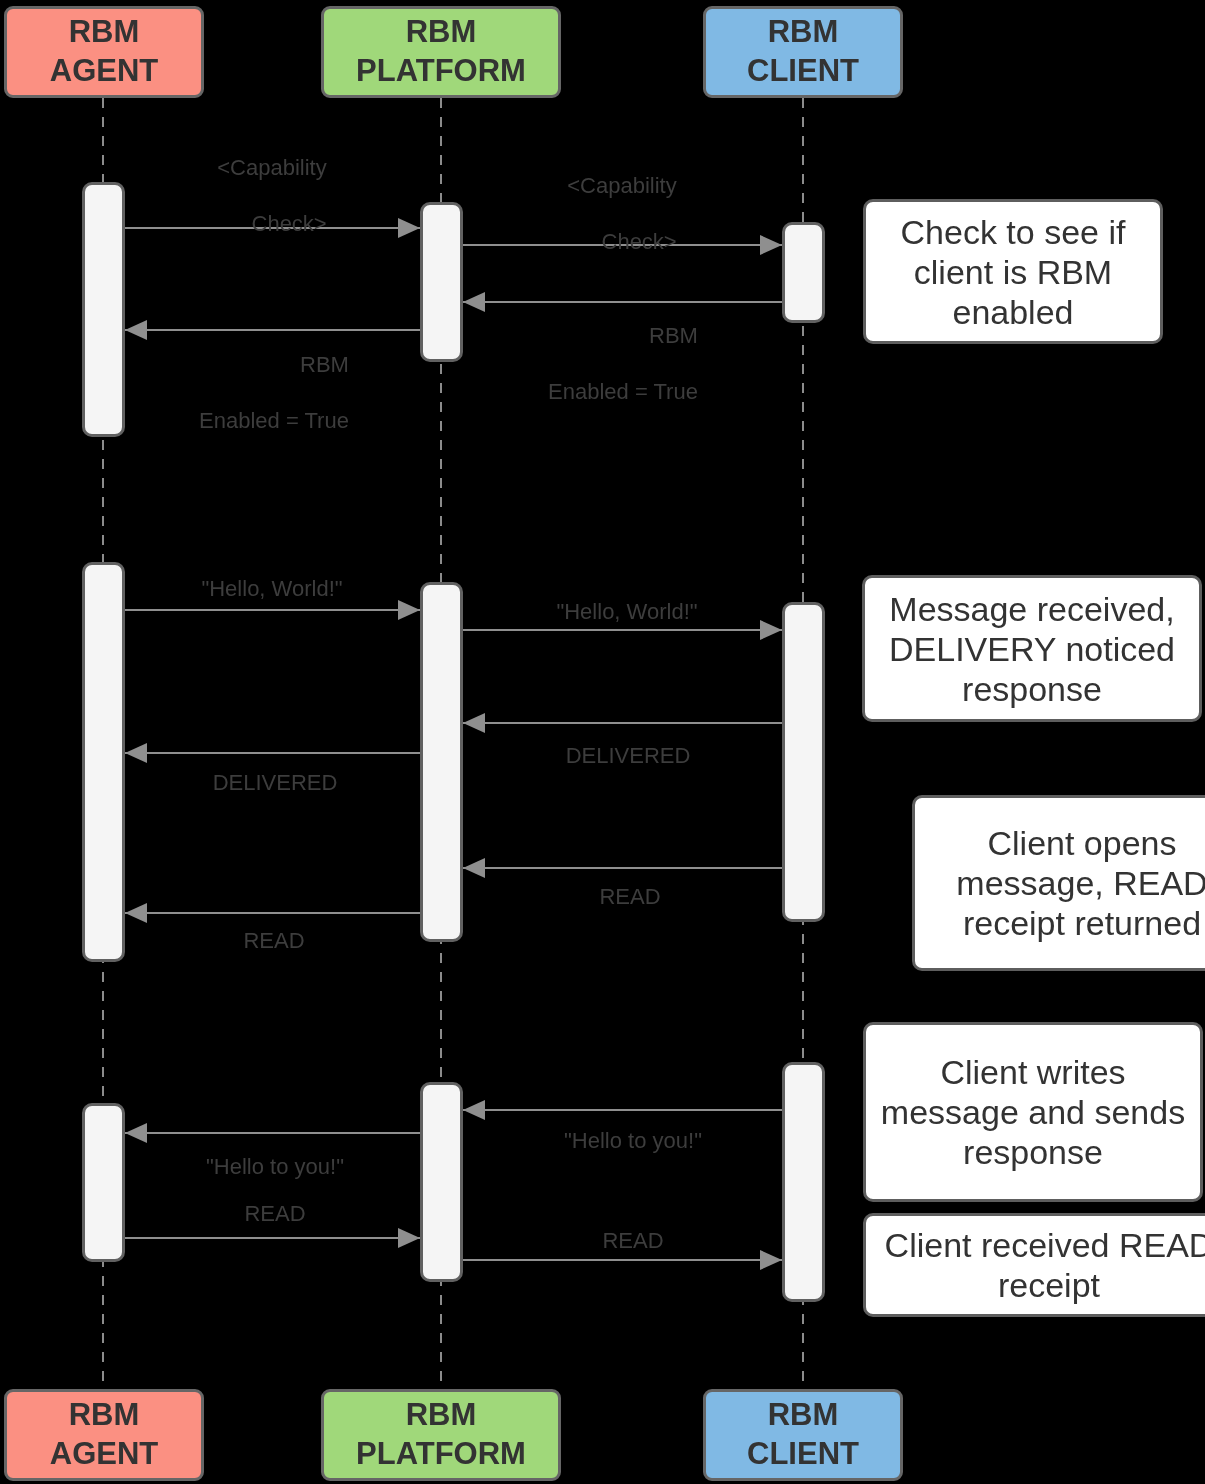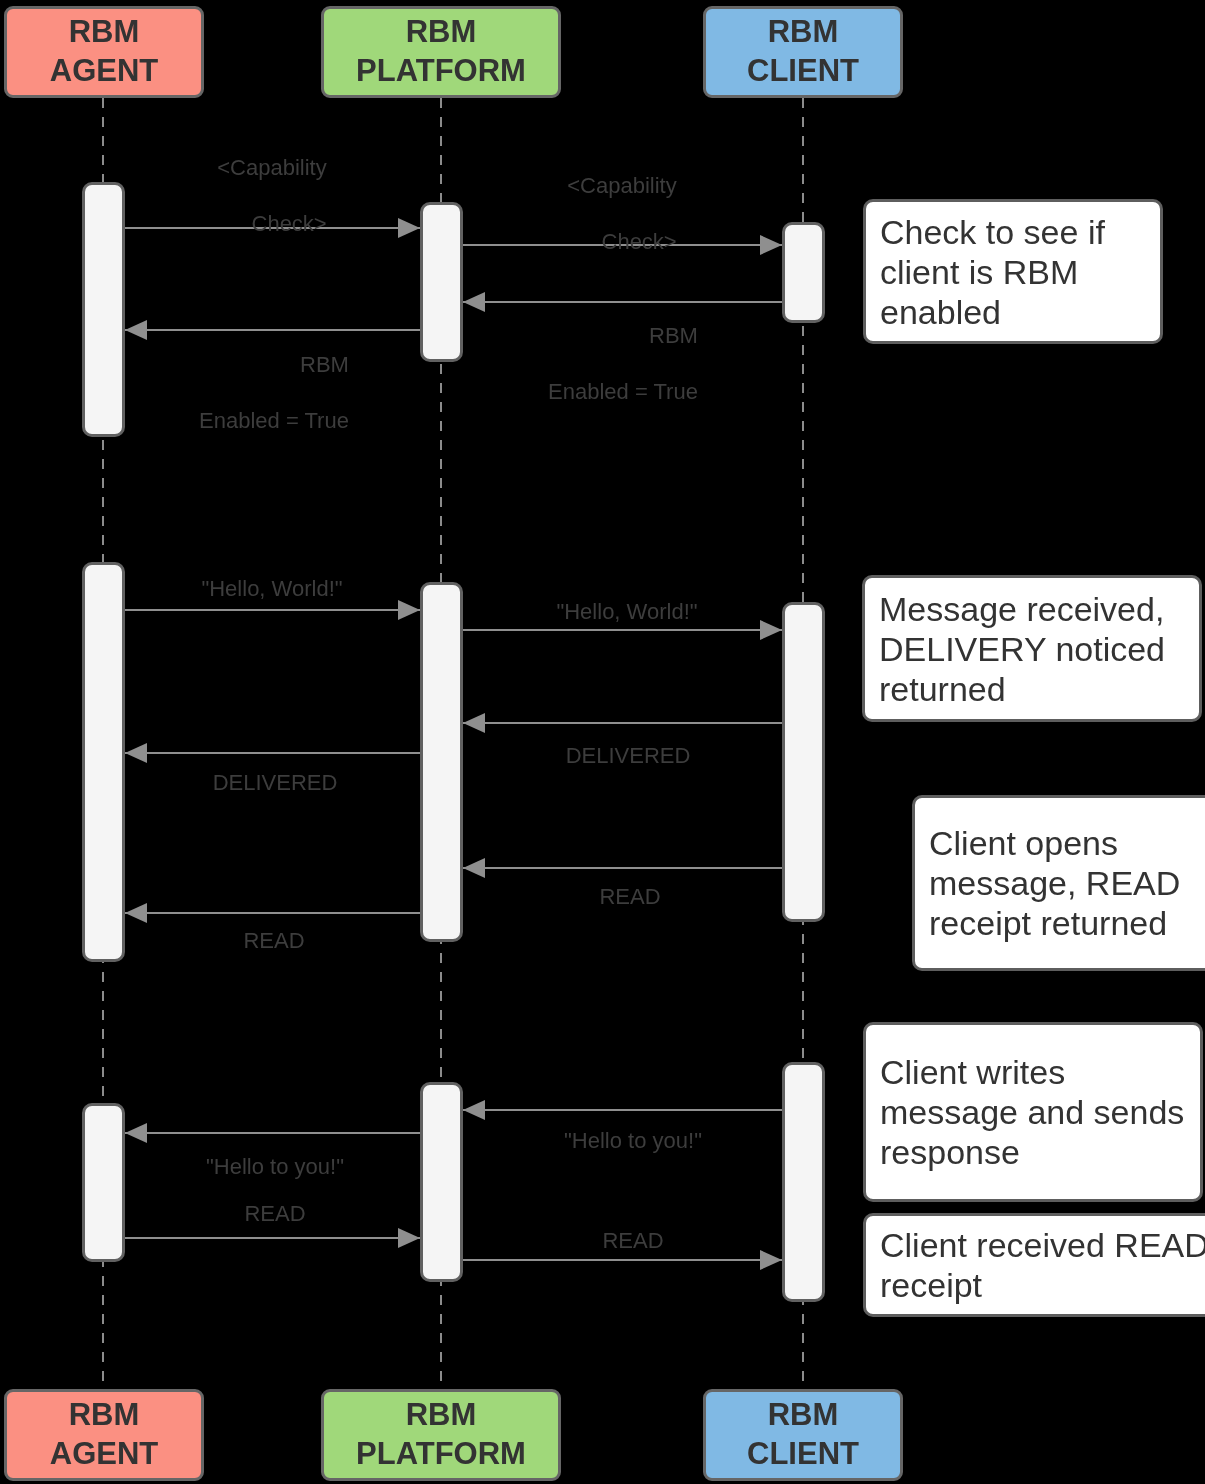--- a/index.html
+++ b/index.html
@@ -39,21 +39,21 @@
   
   .msg-label{
     position:absolute;transform:translateX(-50%);
     font-size:22px;line-height:56px;color:#3D3D3D;text-align:right;
     white-space:pre-line;
   }
   
   .note{
     position:absolute;box-sizing:border-box;background:#FFFFFF;
     border:3px solid #5E5E5E;border-radius:10px;
-    display:flex;align-items:center;justify-content:center;text-align:left;
+    display:flex;align-items:center;justify-content:center;text-align:center;
     font-size:34px;line-height:40px;color:#333333;padding:8px 14px;
   }
 </style>
 </head>
 <body>
 
 <div id="stage">
 
   <div class="lifeline" style="left:102px;"></div>
   <div class="lifeline" style="left:440px;"></div>
@@ -128,21 +128,21 @@
   <div class="arrow dir-right" style="left:125px;top:1237px;width:295px;"></div>
   <div class="msg-label" style="left:275px;top:1186px;">READ</div>
 
   <div class="arrow dir-right" style="left:463px;top:1259px;width:319px;"></div>
   <div class="msg-label" style="left:633px;top:1213px;">READ</div>
 
   <div class="note" style="left:863px;top:199px;width:300px;height:145px;">
       <span>Check to see if client is RBM enabled</span>
     </div>
   <div class="note" style="left:862px;top:575px;width:340px;height:147px;">
-      <span>Message received, DELIVERY noticed returned</span>
+      <span>Message received, DELIVERY noticed response</span>
     </div>
   <div class="note" style="left:912px;top:795px;width:340px;height:176px;">
       <span>Client opens message, READ receipt returned</span>
     </div>
   <div class="note" style="left:863px;top:1022px;width:340px;height:180px;">
       <span>Client writes message and sends response</span>
     </div>
   <div class="note" style="left:863px;top:1213px;width:372px;height:104px;">
       <span>Client received READ receipt</span>
     </div>

